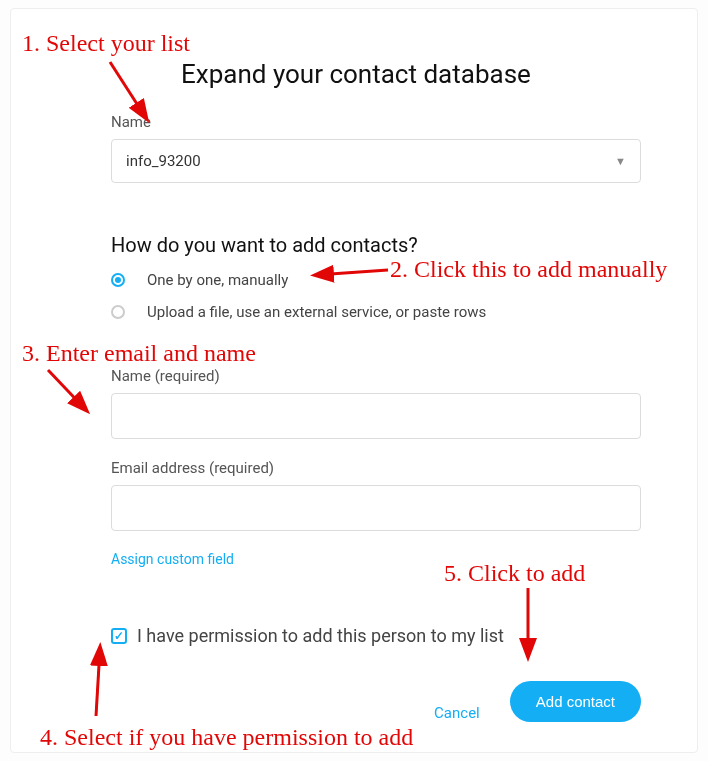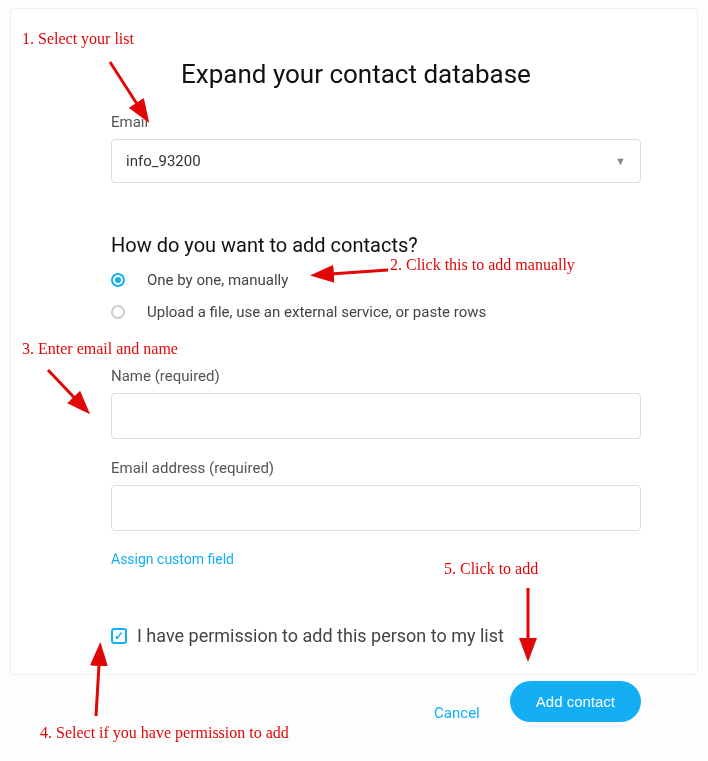--- a/index.html
+++ b/index.html
@@ -9,21 +9,21 @@
       width: 708px;
       height: 761px;
       position: relative;
       overflow: hidden;
     }
     .card {
       position: absolute;
       left: 10px;
       top: 8px;
       width: 688px;
-      height: 667px;
+      height: 745px;
       border: 1px solid #eee;
       border-radius: 4px;
       background: #fff;
     }
     .heading {
       position: absolute;
       left: 170px;
       top: 50px;
       font-size: 26px;
       font-weight: 400;
@@ -70,32 +70,32 @@
     .link { color:#13aef4; font-size:14px; cursor:pointer; }
     .perm-row { position:absolute; left:100px; top:616px; width:530px; display:flex; align-items:center; gap:10px; font-size:18px; color:#444; }
     .checkbox {
       width:16px; height:16px; border:2px solid #13aef4; border-radius:3px; display:inline-flex; align-items:center; justify-content:center; background:#fff; cursor:pointer;
     }
     .checkbox.checked::after { content:"✓"; color:#13aef4; font-size:12px; font-weight:bold; line-height:1; }
     .actions { position:absolute; left:100px; top:672px; width:530px; display:flex; justify-content:flex-end; align-items:flex-end; gap:30px; }
     .cancel { color:#13aef4; font-size:15px; cursor:pointer; }
     .add-btn { background:#13aef4; color:#fff; border:none; border-radius:22px; padding:12px 26px; font-size:15px; cursor:pointer; }
 
-    .annot { position:absolute; color:#e20707; font-family:"Times New Roman", serif; font-size:16px; white-space:nowrap; pointer-events:none; }
+    .annot { position:absolute; color:#e20707; font-family:"Times New Roman", serif; font-size:24px; white-space:nowrap; pointer-events:none; }
     svg.arrow { position:absolute; pointer-events:none; overflow:visible; }
   </style>
 </head>
 <body>
 
 <div class="card">
 
   <div class="heading">Expand your contact database</div>
 
   <div class="list-section">
-    <div class="label">Email</div>
+    <div class="label">Name</div>
     <div class="select">
       <span>info_93200</span>
       <span class="chevron">▼</span>
     </div>
   </div>
 
   <div class="how-section">
     <div class="how-title">How do you want to add contacts?</div>
     <div class="radio-row">
       <span class="radio checked"></span>

